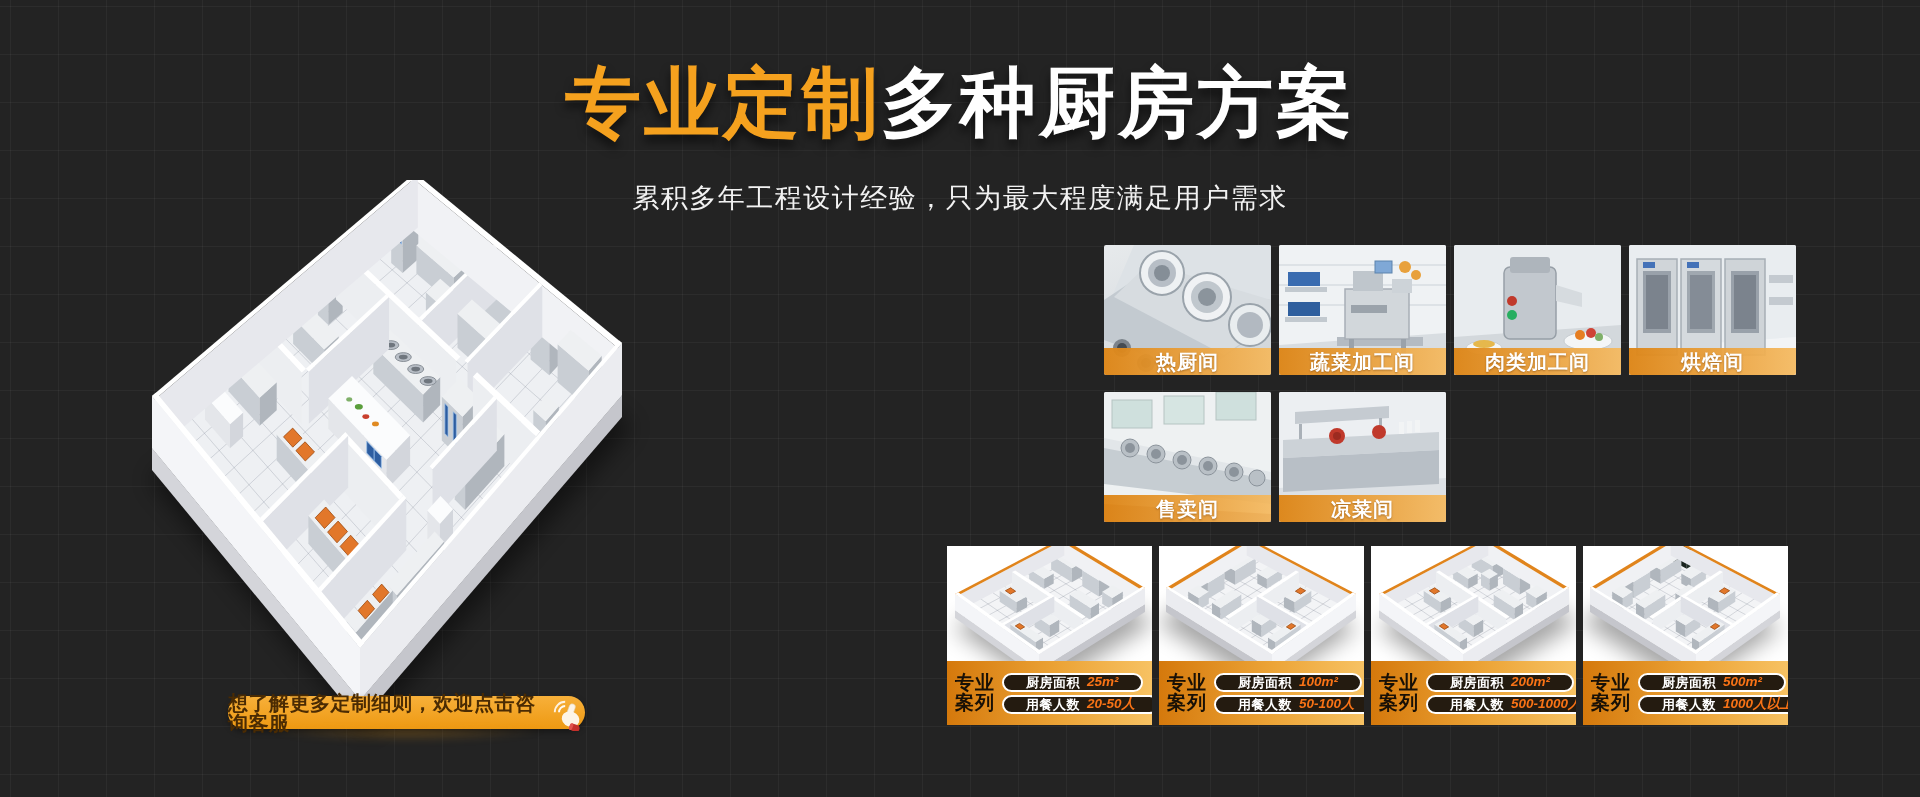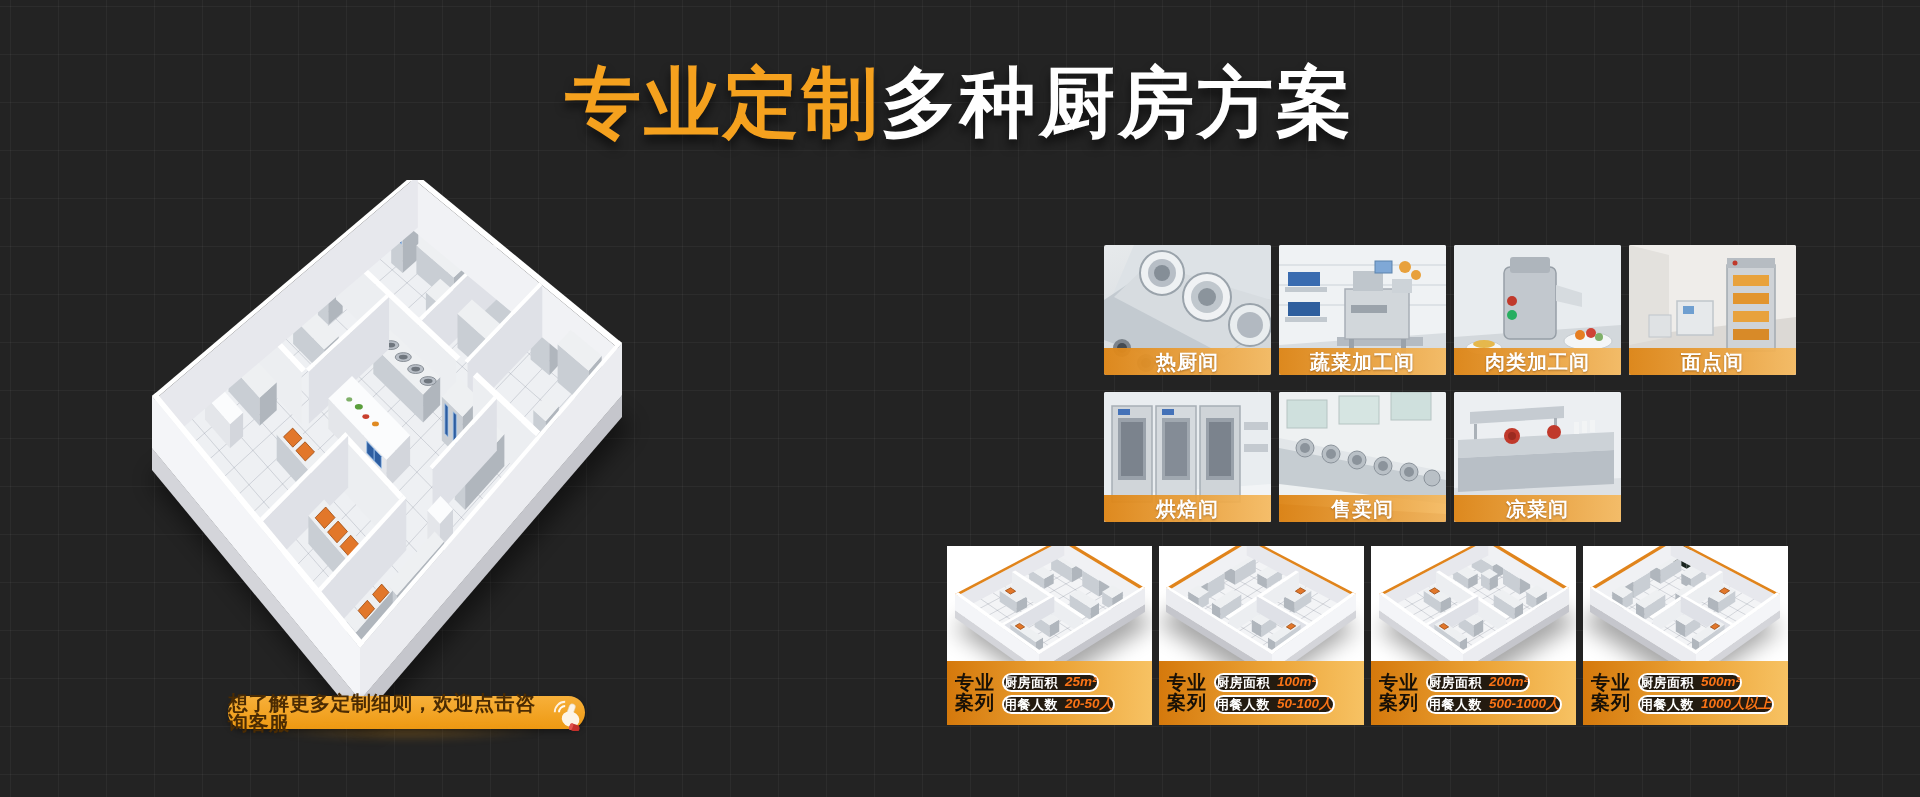--- a/index.html
+++ b/index.html
@@ -62,21 +62,21 @@
     display:flex;align-items:center;
   }
   .case-tag{
     margin-left:8px;font-size:19px;line-height:20px;font-weight:900;color:#181006;
     letter-spacing:1px;flex:0 0 auto;
   }
   .pills{margin-left:7px;display:flex;flex-direction:column;gap:3px;}
   .pill{
     height:19px;border:2px solid #ffffff;border-radius:11px;
     background:#241b10;display:flex;align-items:center;gap:7px;
-    padding:0 0;white-space:nowrap;width:max-content;
+    padding:0 22px;white-space:nowrap;width:max-content;
   }
   .pill .lb{color:#fff;font-size:13px;font-weight:700;letter-spacing:.5px;line-height:1;}
   .pill .vl{color:#f97316;font-size:13.5px;font-weight:700;font-style:italic;line-height:1;}
   
   .cta{
     position:absolute;left:228px;top:696px;width:357px;height:33px;border-radius:17px;
     background:linear-gradient(#f7b03a,#ee9912);
     display:flex;align-items:center;justify-content:center;gap:6px;
     cursor:pointer;box-shadow:0 3px 6px rgba(0,0,0,.35);
   }
@@ -89,20 +89,21 @@
   .hand-icon{position:relative;top:4px;flex:0 0 auto;}
 </style>
 </head>
 <body>
 
 <div id="stage">
 
   <div class="title">
     <span class="hl">专业定制</span><span class="rest">多种厨房方案</span>
   </div>
+  <div class="subtitle">累积多年工程设计经验，只为最大程度满足用户需求</div>
 
   <div class="kitchen-wrap">
     <svg viewBox="0 0 620 570" preserveAspectRatio="xMidYMid meet">
       <defs>
           <filter id="softBlur" x="-30%" y="-30%" width="160%" height="160%">
             <feGaussianBlur stdDeviation="11"></feGaussianBlur>
           </filter>
         </defs>
       <g id="scene-main">
           <polygon points="319.0,75.0 532.0,247.0 266.0,554.0 50.0,300.0" fill="#000" opacity="0.45" filter="url(#softBlur)"></polygon>
@@ -321,40 +322,20 @@
         <ellipse cx="106" cy="114" rx="21" ry="8" fill="#f4f6f7" stroke="#c6ccd1"></ellipse>
         <ellipse cx="104" cy="109" rx="13" ry="5" fill="#d77f8a"></ellipse>
         <ellipse cx="30" cy="103" rx="18" ry="7" fill="#f4f6f7" stroke="#c6ccd1"></ellipse>
         <ellipse cx="30" cy="99" rx="11" ry="4" fill="#e6b84c"></ellipse>
       </svg>
       <div class="tile-banner">
           <span>肉类加工间</span>
         </div>
     </div>
 
-    <div class="tile">
-      <svg viewBox="0 0 167 130" preserveAspectRatio="none">
-        <rect x="0" y="0" width="167" height="130" fill="#efedea"></rect>
-        <polygon points="0,92 167,72 167,130 0,130" fill="#dcd9d5"></polygon>
-        <polygon points="0,0 40,10 40,92 0,100" fill="#e3e1dd"></polygon>
-        <rect x="98" y="20" width="48" height="86" fill="#cfd3d7" stroke="#a3aab1" stroke-width="1.5"></rect>
-        <rect x="98" y="13" width="48" height="10" fill="#b6bcc2"></rect>
-          <circle cx="106" cy="18" r="2.5" fill="#c0392b"></circle>
-        <rect x="104" y="30" width="36" height="11" fill="#e8a23c"></rect>
-        <rect x="104" y="48" width="36" height="11" fill="#e2952e"></rect>
-        <rect x="104" y="66" width="36" height="11" fill="#e8a23c"></rect>
-        <rect x="104" y="84" width="36" height="11" fill="#d88a28"></rect>
-        <rect x="48" y="56" width="36" height="34" fill="#e6e9eb" stroke="#c0c6cb" stroke-width="1.5"></rect>
-        <rect x="54" y="61" width="11" height="8" fill="#6f9fd0"></rect>
-        <rect x="20" y="70" width="22" height="22" fill="#dfe2e4" stroke="#c0c6cb"></rect>
-      </svg>
-      <div class="tile-banner">
-          <span>面点间</span>
-        </div>
-    </div>
 
     <div class="tile">
       <svg viewBox="0 0 167 130" preserveAspectRatio="none">
         <rect x="0" y="0" width="167" height="130" fill="#e9edf0"></rect>
         <polygon points="0,104 167,92 167,130 0,130" fill="#f2f4f6"></polygon>
         <rect x="8" y="14" width="40" height="96" fill="#d0d5d9" stroke="#a7aeb5" stroke-width="1.5"></rect>
         <rect x="14" y="26" width="28" height="62" fill="#99a1aa"></rect>
           <rect x="17" y="30" width="22" height="54" fill="#7b838d"></rect>
         <rect x="14" y="17" width="12" height="6" fill="#4472b8"></rect>
         <rect x="52" y="14" width="40" height="96" fill="#d5dade" stroke="#a7aeb5" stroke-width="1.5"></rect>

